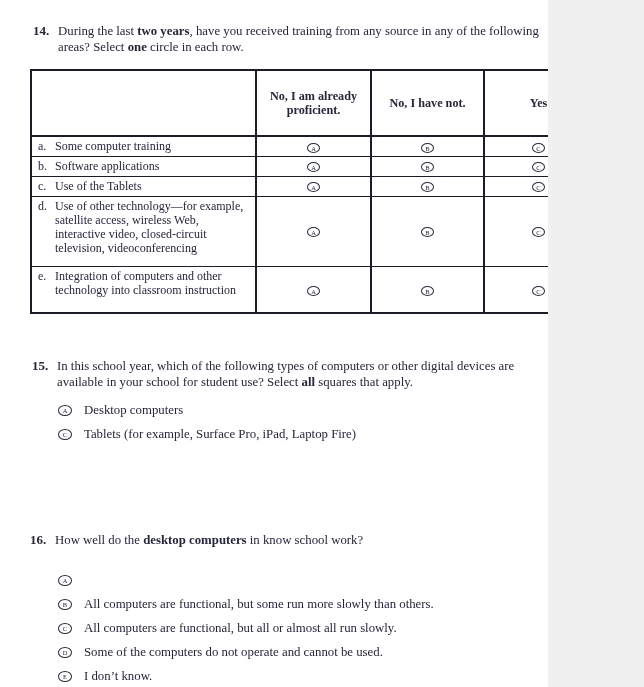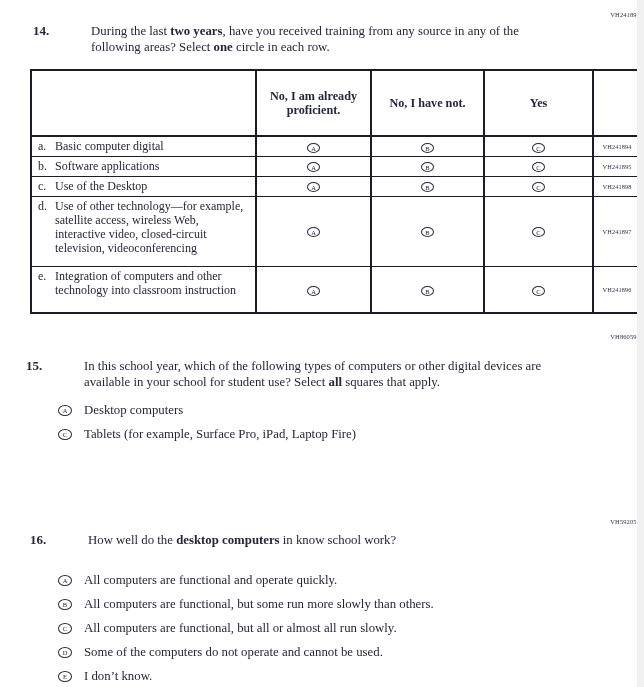--- a/index.html
+++ b/index.html
@@ -1,29 +1,29 @@
 <!DOCTYPE html>
 <html><head>
 <meta charset="utf-8">
 <style>
   * { margin:0; padding:0; box-sizing:border-box; }
   html,body { background:#f0f0f0; }
   .page {
-    position:relative; width:637px; height:687px;
+    position:relative; width:548px; height:687px;
     background:#ffffff; overflow:hidden;
     font-family:"Liberation Serif","DejaVu Serif",serif;
     color:#26263a;
   }
   .item-code {
     position:absolute; left:0; width:640px; text-align:right;
     font-size:6.5px; letter-spacing:.1px; color:#32324a;
   }
   .q-block { position:absolute; display:flex; align-items:flex-start; }
   .q-num { font-weight:bold; font-size:13px; width:25px; flex:0 0 25px; line-height:16px; }
-  .q-text { font-size:12.8px; line-height:16px;margin-left:33px; }
+  .q-text { font-size:12.8px; line-height:16px; }
   .q-text b { font-weight:bold; }
 
   
   table.grid {
     position:absolute; left:30px; top:69px; width:610px;
     border-collapse:collapse; table-layout:fixed;
     border:2px solid #1c1c28;
   }
   table.grid th, table.grid td {
     border:1px solid #1c1c28;
@@ -87,21 +87,21 @@
         <th class="hdr">No, I have not.</th>
         <th class="hdr">Yes</th>
         <th class="hdr"></th>
       </tr>
     </thead>
     <tbody>
       <tr class="rh-s">
         <td class="label-cell">
           <div class="label-flex">
               <span class="row-key">a.</span>
-              <span class="row-label">Basic computer digital</span>
+              <span class="row-label">Some computer training</span>
             </div>
         </td>
         <td class="bubble-cell"><span class="bubble">A</span></td>
         <td class="bubble-cell"><span class="bubble">B</span></td>
         <td class="bubble-cell"><span class="bubble">C</span></td>
         <td class="code-cell">VH241894</td>
       </tr>
       <tr class="rh-s">
         <td class="label-cell">
           <div class="label-flex">
@@ -111,21 +111,21 @@
         </td>
         <td class="bubble-cell"><span class="bubble">A</span></td>
         <td class="bubble-cell"><span class="bubble">B</span></td>
         <td class="bubble-cell"><span class="bubble">C</span></td>
         <td class="code-cell">VH241895</td>
       </tr>
       <tr class="rh-s">
         <td class="label-cell">
           <div class="label-flex">
               <span class="row-key">c.</span>
-              <span class="row-label">Use of the Desktop</span>
+              <span class="row-label">Use of the Tablets</span>
             </div>
         </td>
         <td class="bubble-cell"><span class="bubble">A</span></td>
         <td class="bubble-cell"><span class="bubble">B</span></td>
         <td class="bubble-cell"><span class="bubble">C</span></td>
         <td class="code-cell">VH241898</td>
       </tr>
       <tr class="rh-d">
         <td class="label-cell">
           <div class="label-flex">
@@ -148,21 +148,21 @@
         <td class="bubble-cell"><span class="bubble">A</span></td>
         <td class="bubble-cell"><span class="bubble">B</span></td>
         <td class="bubble-cell"><span class="bubble">C</span></td>
         <td class="code-cell">VH241896</td>
       </tr>
     </tbody>
   </table>
 
   <div class="item-code" style="top:333px;">VH860597</div>
 
-  <div class="q-block" style="left:26px; top:358px; width:560px;">
+  <div class="q-block" style="left:32px; top:358px; width:560px;">
     <span class="q-num">15.</span>
     <p class="q-text" style="width:505px;"><span>In this school year, which of the following types of computers or other digital devices are available in your school for student use? Select </span><b>all</b><span> squares that apply.</span></p>
   </div>
 
   <div class="options" style="top:402px;">
     <div class="option">
       <span class="bubble">A</span>
       <span class="opt-label">Desktop computers</span>
     </div>
     <div class="option">
@@ -174,21 +174,20 @@
   <div class="item-code" style="top:518px;">VH592052</div>
 
   <div class="q-block" style="left:30px; top:532px; width:580px;">
     <span class="q-num">16.</span>
     <p class="q-text" style="width:540px;"><span>How well do the </span><b>desktop computers</b><span> in know school work?</span></p>
   </div>
 
   <div class="options" style="top:572px;">
     <div class="option">
       <span class="bubble">A</span>
-      <span class="opt-label">All computers are functional and operate quickly.</span>
     </div>
     <div class="option">
       <span class="bubble">B</span>
       <span class="opt-label">All computers are functional, but some run more slowly than others.</span>
     </div>
     <div class="option">
       <span class="bubble">C</span>
       <span class="opt-label">All computers are functional, but all or almost all run slowly.</span>
     </div>
     <div class="option">

